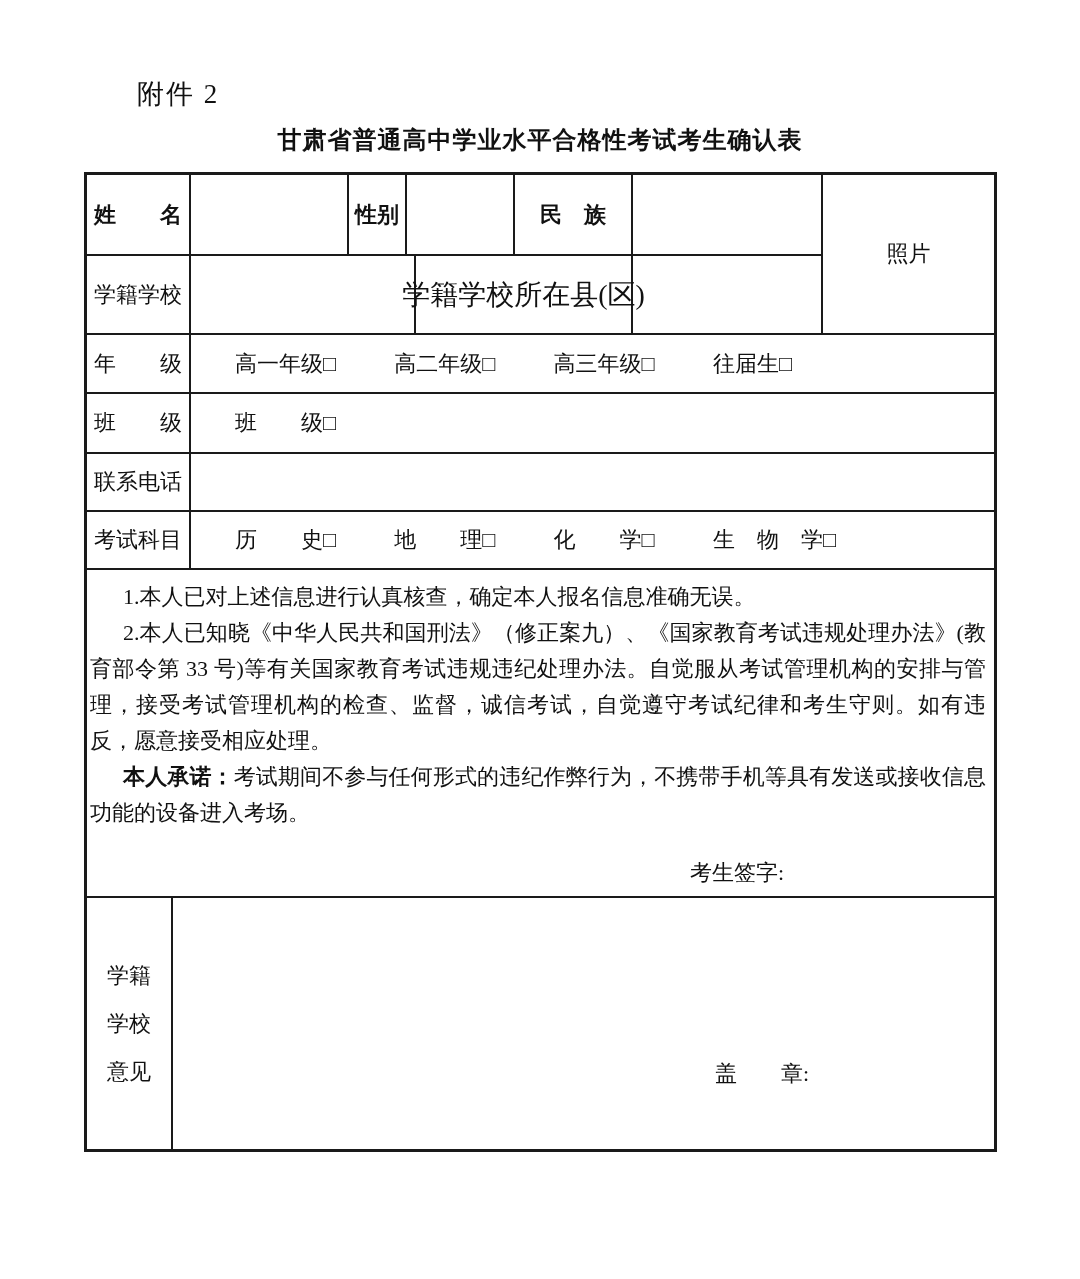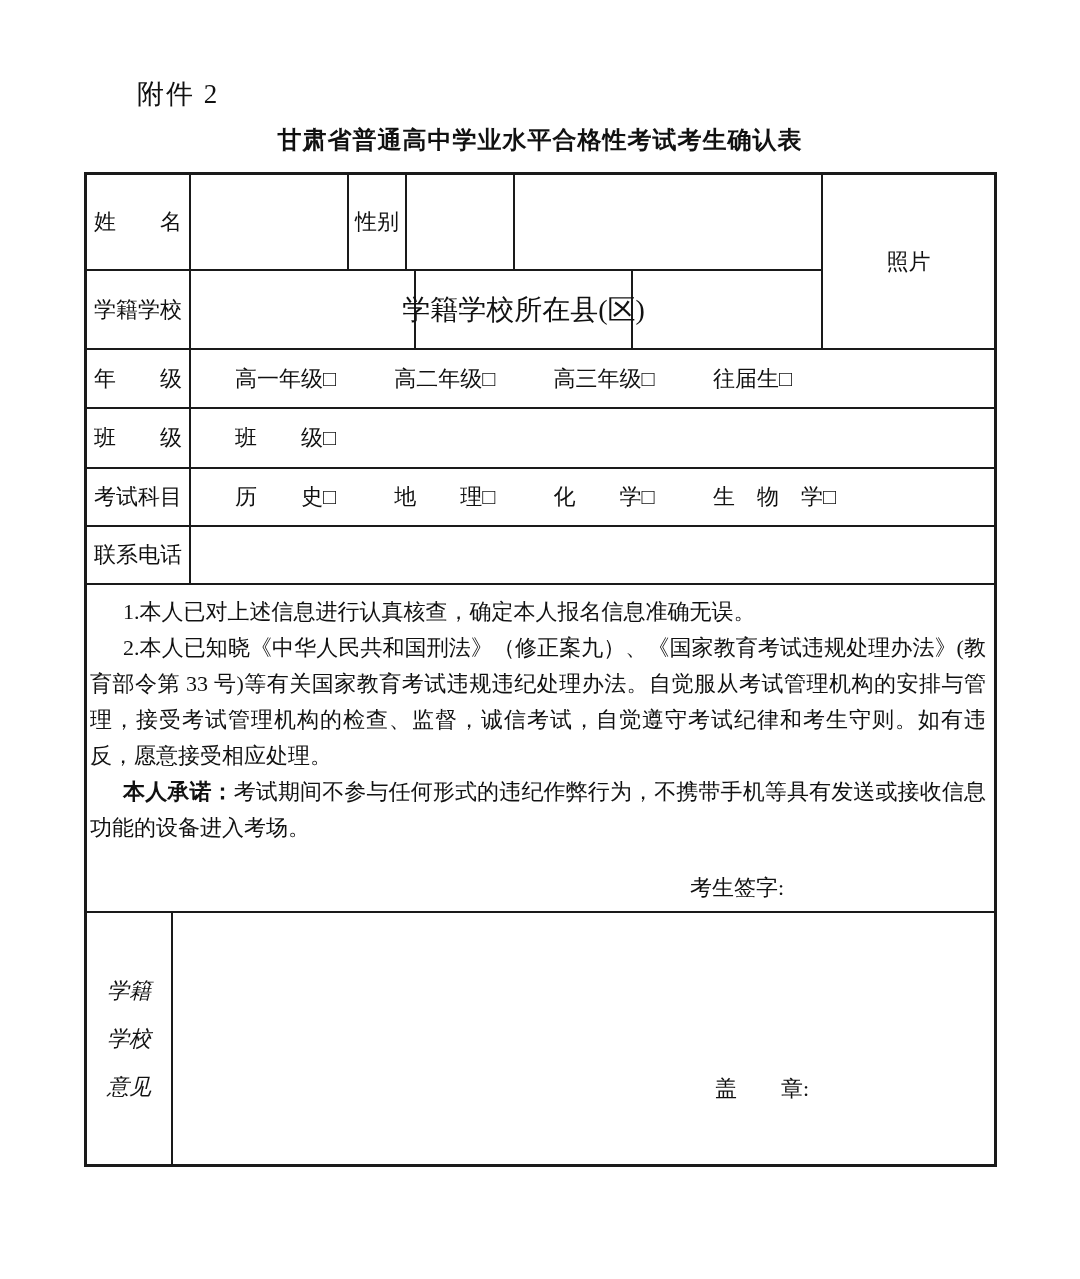--- a/index.html
+++ b/index.html
@@ -44,21 +44,21 @@
     display: flex; align-items: center; justify-content: center;
     text-align: center;
   }
   .cell:last-child { border-right: none; }
   .label { white-space: pre; }
   
   .top-block { display: flex; border-bottom: 2px solid #1a1a1a; }
   .top-left { width: 736px; display: flex; flex-direction: column; border-right: 2px solid #1a1a1a; box-sizing: border-box; }
   .top-left .row:last-child { border-bottom: none; }
   .photo-cell { flex: 1; display: flex; align-items: center; justify-content: center; }
-  .r1 { height: 96px; }
+  .r1 { height: 81px; font-weight: bold; }
   .r2 { height: 83px; }
   .r3 { height: 77px; }
   .r4 { height: 59px; }
   .r5 { height: 60px; }
   .r6 { height: 58px; }
   .r7 { height: 58px; }
   .w-label { width: 104px; }
   .w-blank1 { width: 158px; }
   .w-gender { width: 58px; }
   .w-blank2 { width: 108px; }
@@ -89,21 +89,20 @@
   }
   
   .bottom-row { display: flex; height: 251px; }
   .opinion-label {
     width: 86px;
     border-right: 2px solid #1a1a1a;
     box-sizing: border-box;
     display: flex; flex-direction: column; align-items: center; justify-content: center;
     line-height: 48px;
     padding-top: 0;
-    font-style: italic;
   }
   .opinion-body { flex: 1; position: relative; box-sizing: border-box; }
   .opinion-statement { position: absolute; left: 50px; top: 22px; white-space: pre; }
   .seal { position: absolute; left: 542px; top: 161px; white-space: pre; }
 </style>
 </head>
 <body>
 
 <div class="page">
 
@@ -113,20 +112,21 @@
   <div class="tbl">
 
     <div class="top-block">
       <div class="top-left">
 
         <div class="row r1">
           <div class="cell w-label label">姓　　名</div>
           <div class="cell w-blank1"></div>
           <div class="cell w-gender label">性别</div>
           <div class="cell w-blank2"></div>
+          <div class="cell w-ethnic label">民　族</div>
           <div class="cell w-blank3"></div>
         </div>
 
 
         <div class="row r3">
           <div class="cell w-label label">学籍学校</div>
           <div class="cell w-schoolblank"></div>
           <div class="cell w-county label">学籍学校所在县(区)</div>
           <div class="cell w-blank3"></div>
         </div>
@@ -145,33 +145,33 @@
       </div>
     </div>
 
     <div class="row r5">
       <div class="cell w-label label">班　　级</div>
       <div class="content-row">
         <span>班　　级□</span>
       </div>
     </div>
 
+    <div class="row r7">
+      <div class="cell w-label label">联系电话</div>
+      <div class="cell w-blank3"></div>
+    </div>
+
     <div class="row r6">
       <div class="cell w-label label">考试科目</div>
       <div class="content-row">
         <span>历　　史□</span>
         <span>地　　理□</span>
         <span>化　　学□</span>
         <span>生　物　学□</span>
       </div>
-    </div>
-
-    <div class="row r7">
-      <div class="cell w-label label">联系电话</div>
-      <div class="cell w-blank3"></div>
     </div>
 
     <div class="decl">
       <p>1.本人已对上述信息进行认真核查，确定本人报名信息准确无误。</p>
       <p>2.本人已知晓《中华人民共和国刑法》（修正案九）、《国家教育考试违规处理办法》(教育部令第 33 号)等有关国家教育考试违规违纪处理办法。自觉服从考试管理机构的安排与管理，接受考试管理机构的检查、监督，诚信考试，自觉遵守考试纪律和考生守则。如有违反，愿意接受相应处理。</p>
       <p class="no-indent-wrap"><span class="bold">本人承诺：</span><span>考试期间不参与任何形式的违纪作弊行为，不携带手机等具有发送或接收信息功能的设备进入考场。</span></p>
       <div class="signature">考生签字:</div>
     </div>
 
     <div class="row bottom-row">

